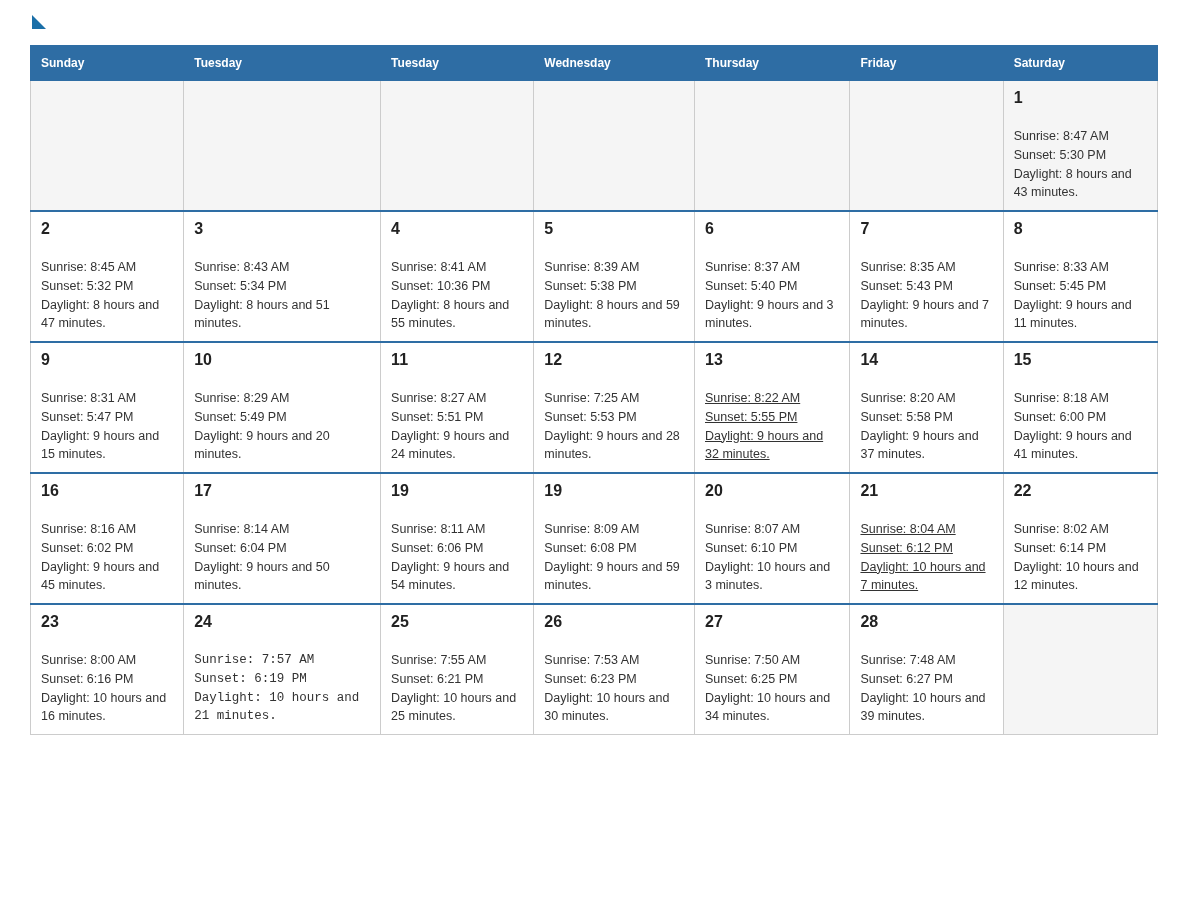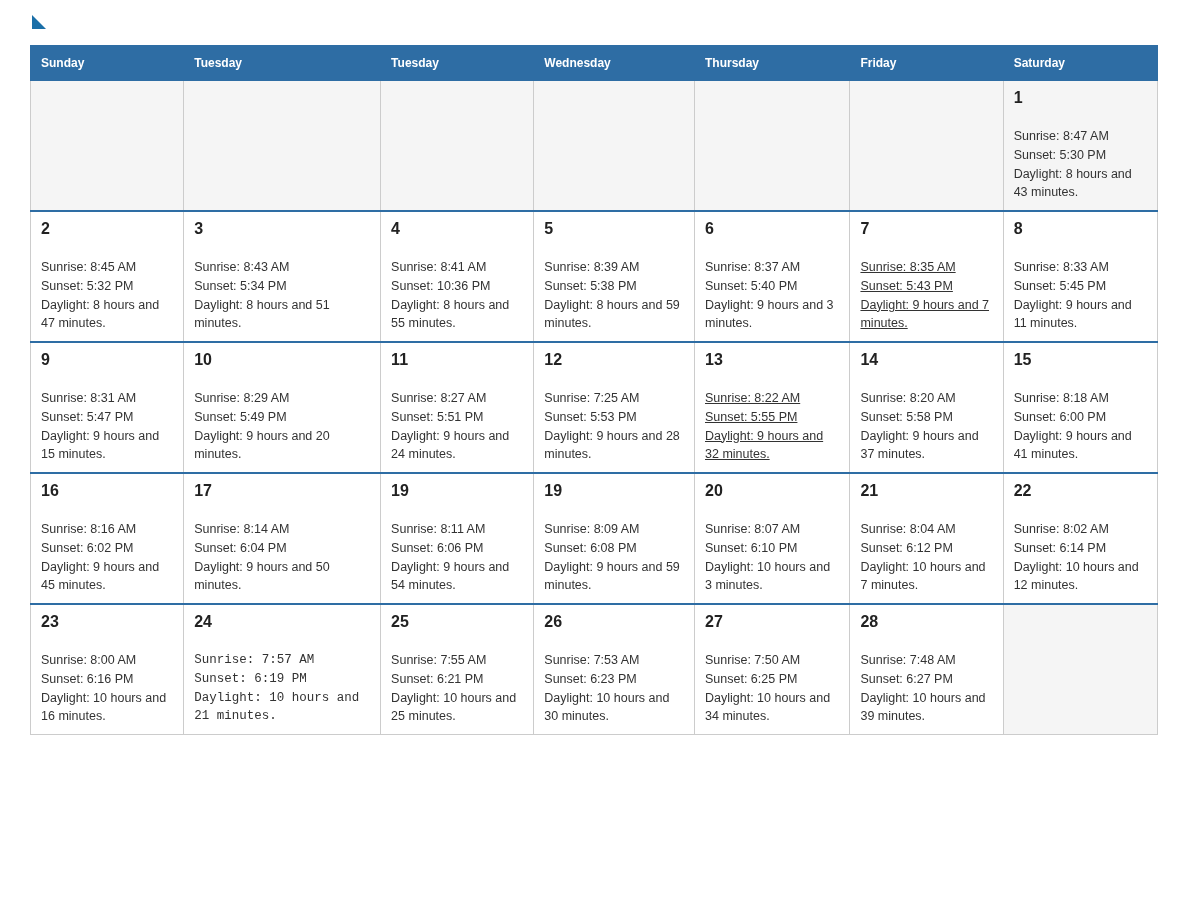--- a/index.html
+++ b/index.html
@@ -175,21 +175,21 @@
 Daylight: 8 hours and 59 minutes.</div>
         </td>
         <td>
           <div class="day-number">6</div>
           <div class="day-info" style="white-space: pre-line;">Sunrise: 8:37 AM
 Sunset: 5:40 PM
 Daylight: 9 hours and 3 minutes.</div>
         </td>
         <td>
           <div class="day-number">7</div>
-          <div class="day-info" style="white-space: pre-line; text-decoration: underline;">Sunrise: 8:35 AM
+          <div class="day-info" style="white-space: pre-line;">Sunrise: 8:35 AM
 Sunset: 5:43 PM
 Daylight: 9 hours and 7 minutes.</div>
         </td>
         <td>
           <div class="day-number">8</div>
           <div class="day-info" style="white-space: pre-line;">Sunrise: 8:33 AM
 Sunset: 5:45 PM
 Daylight: 9 hours and 11 minutes.</div>
         </td>
       </tr>
@@ -263,21 +263,21 @@
 Daylight: 9 hours and 59 minutes.</div>
         </td>
         <td>
           <div class="day-number">20</div>
           <div class="day-info" style="white-space: pre-line;">Sunrise: 8:07 AM
 Sunset: 6:10 PM
 Daylight: 10 hours and 3 minutes.</div>
         </td>
         <td>
           <div class="day-number">21</div>
-          <div class="day-info" style="white-space: pre-line;">Sunrise: 8:04 AM
+          <div class="day-info" style="white-space: pre-line; text-decoration: underline;">Sunrise: 8:04 AM
 Sunset: 6:12 PM
 Daylight: 10 hours and 7 minutes.</div>
         </td>
         <td>
           <div class="day-number">22</div>
           <div class="day-info" style="white-space: pre-line;">Sunrise: 8:02 AM
 Sunset: 6:14 PM
 Daylight: 10 hours and 12 minutes.</div>
         </td>
       </tr>

